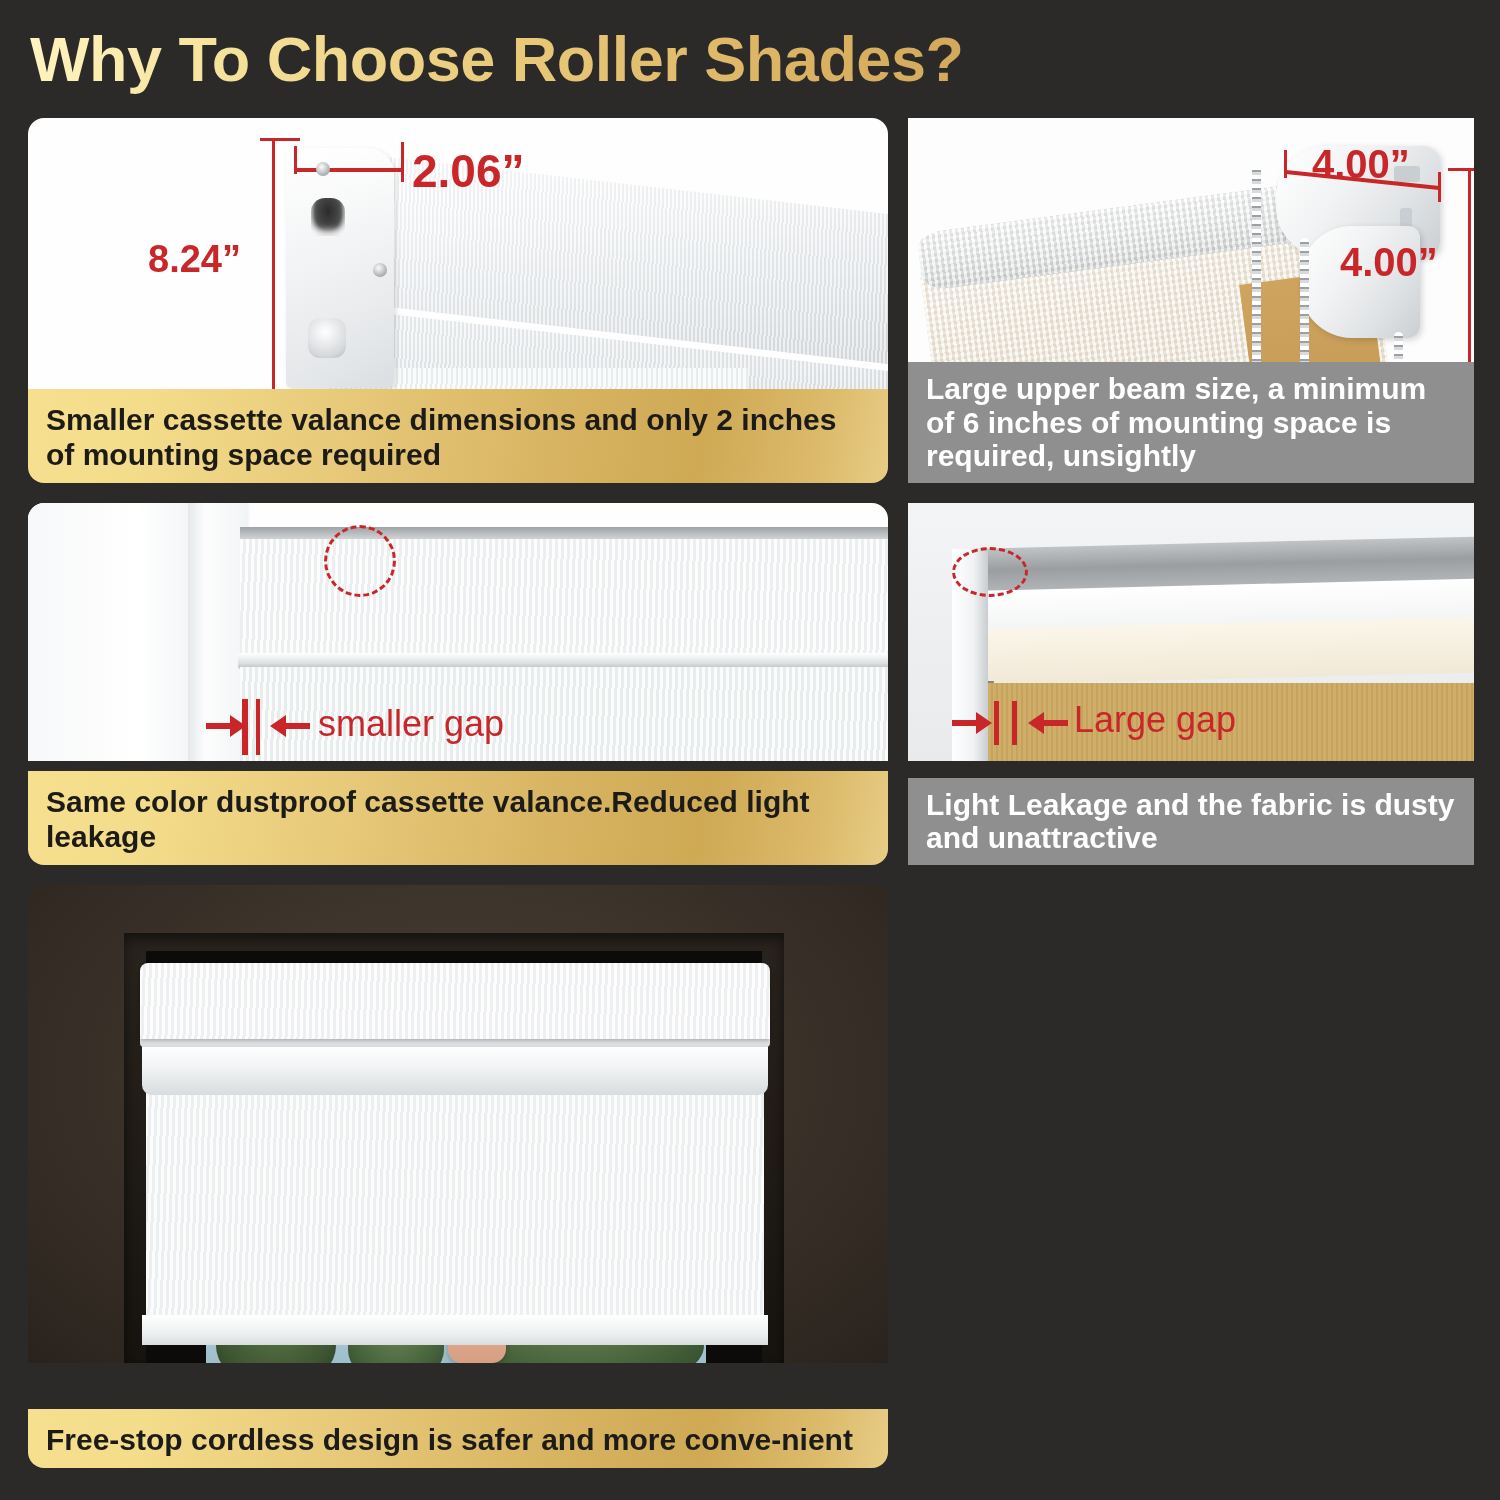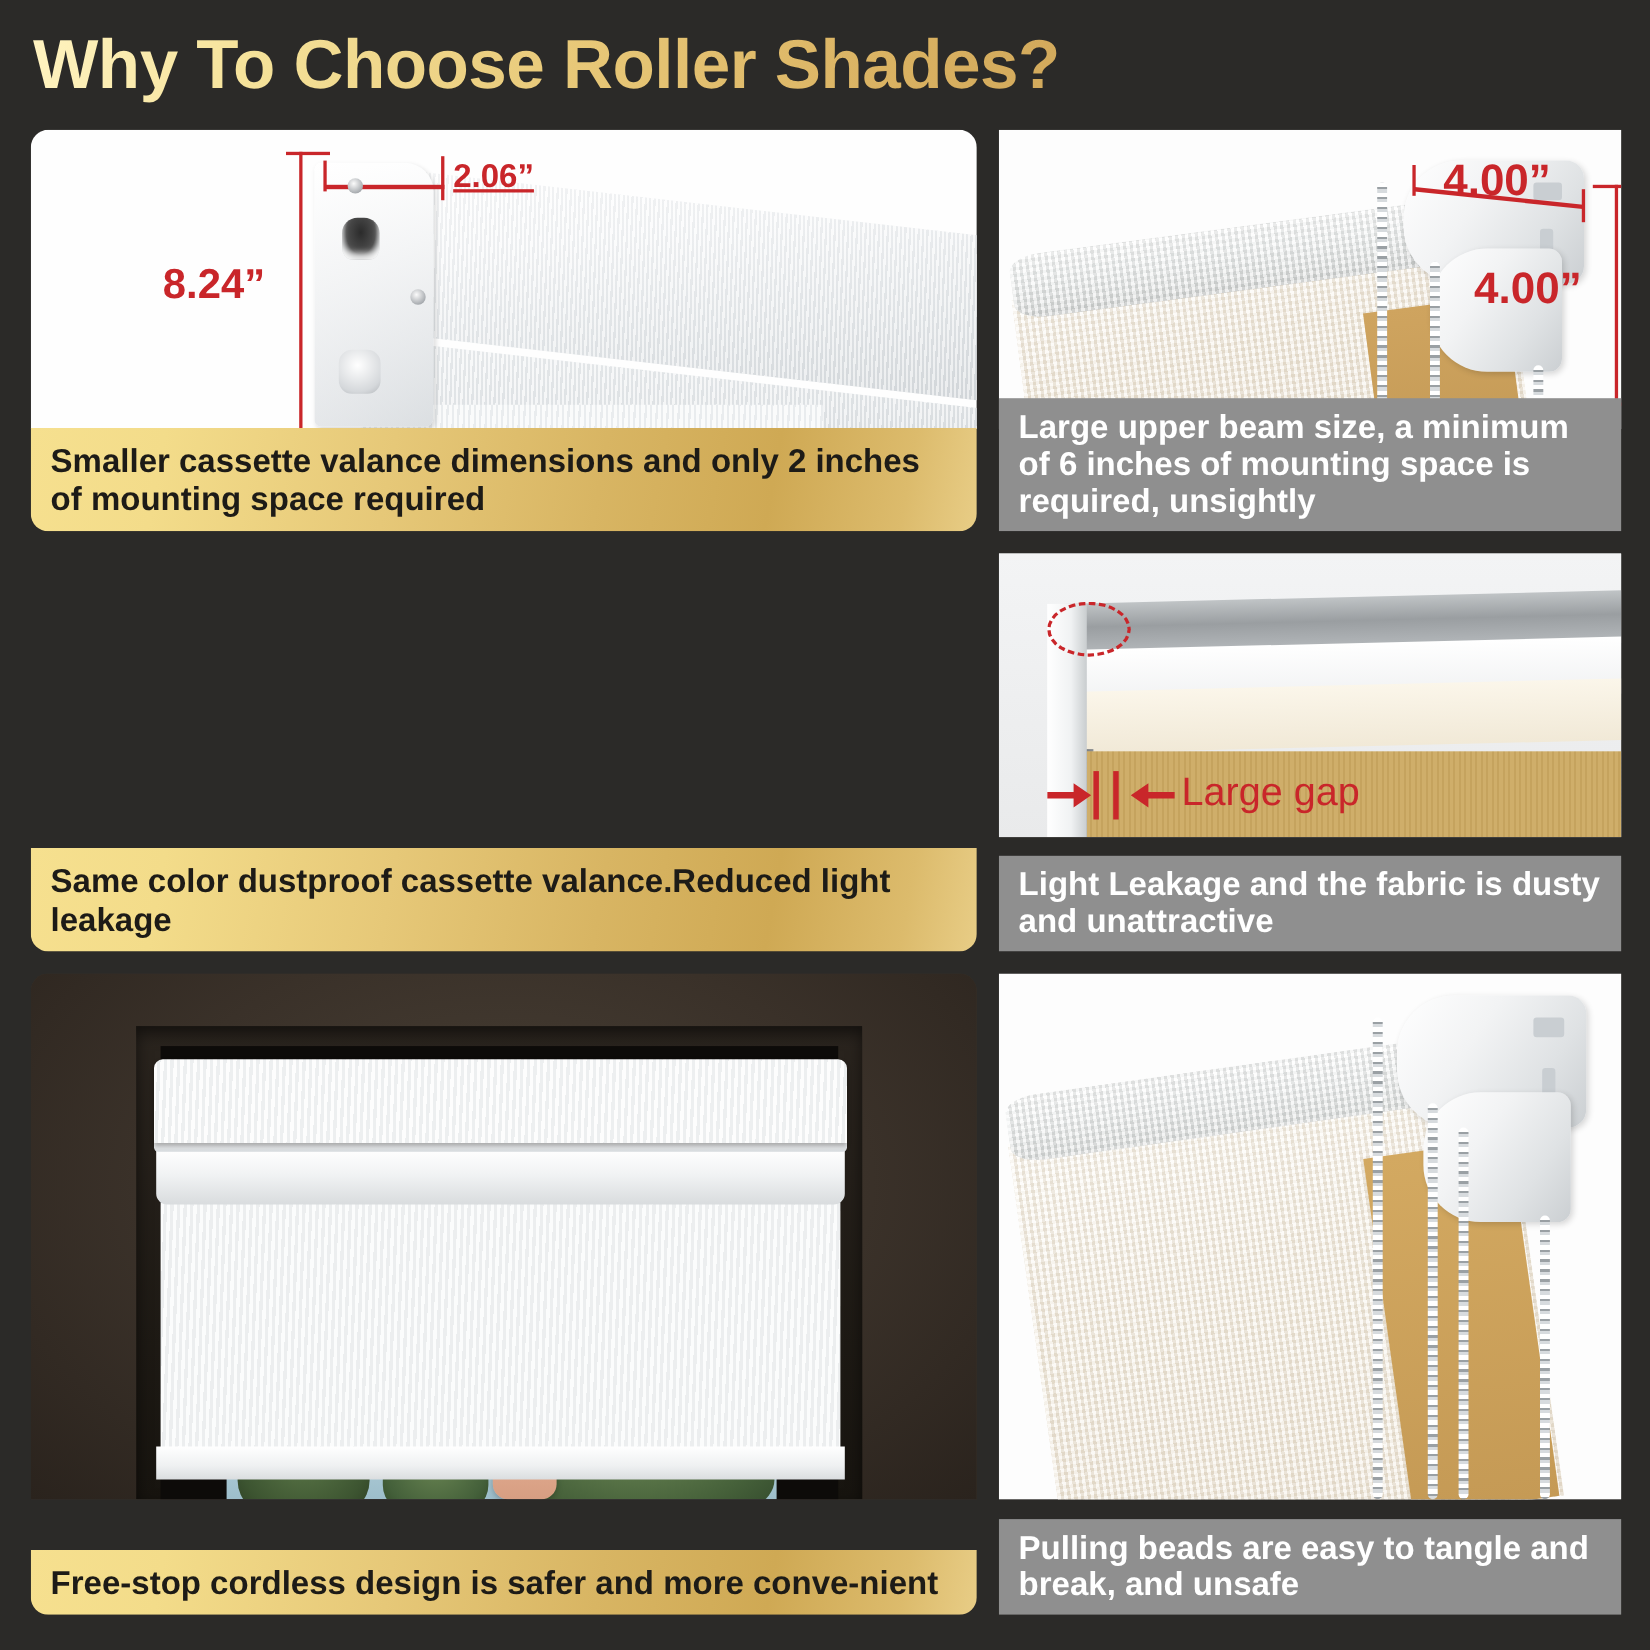--- a/index.html
+++ b/index.html
@@ -326,21 +326,21 @@
 
       <div class="cassette-face"></div>
       <div class="cassette-slot"></div>
       <div class="cassette-screw" style="left:288px; top:44px;"></div>
       <div class="cassette-screw" style="left:345px; top:145px;"></div>
       <div class="cassette-clip"></div>
 
       <div class="dim-line" style="left:268px; top:50px; width:108px; height:4px;"></div>
       <div class="dim-line" style="left:266px; top:28px; width:3px; height:28px;"></div>
       <div class="dim-line" style="left:373px; top:24px; width:3px; height:40px;"></div>
-      <div class="lbl-red" style="left:384px; top:26px; font-size:30px;text-decoration:underline;">2.06”</div>
+      <div class="lbl-red" style="left:384px; top:26px; font-size:46px;">2.06”</div>
 
       <div class="dim-line" style="left:244px; top:20px; width:3px; height:256px;"></div>
       <div class="dim-line" style="left:232px; top:20px; width:40px; height:3px;"></div>
 
       <div class="lbl-red" style="left:120px; top:120px; font-size:38px;">8.24”</div>
     </div>
     <div class="cap cap-gold">Smaller cassette valance dimensions and only 2 inches of mounting space required</div>
   </div>
 
   <div class="panel card-right p2">
@@ -367,20 +367,40 @@
 
       <div class="dim-line" style="left:560px; top:50px; width:3px; height:200px;"></div>
       <div class="dim-line" style="left:540px; top:50px; width:34px; height:3px;"></div>
       <div class="dim-line" style="left:534px; top:248px; width:40px; height:3px;"></div>
       <div class="lbl-red" style="left:432px; top:122px; font-size:40px;">4.00”</div>
     </div>
     <div class="cap cap-gray">Large upper beam size, a minimum of 6 inches of mounting space is required, unsightly</div>
   </div>
 
   <div class="panel card-left p3">
+    <div class="photo">
+      <div class="win-frame-out"></div>
+      <div class="win-frame-in"></div>
+      <div class="shade3-head"></div>
+      <div class="shade3-body"></div>
+      <div class="shade3-rail"></div>
+      <div class="shade3-lower"></div>
+
+      <div class="dash-circle" style="left:296px; top:22px; width:72px; height:72px;"></div>
+
+      <div class="dim-line" style="left:214px; top:196px; width:6px; height:56px;"></div>
+      <div class="dim-line" style="left:228px; top:196px; width:4px; height:56px;"></div>
+      <svg style="position:absolute; left:178px; top:210px;" width="40" height="26" viewBox="0 0 40 26">
+        <path d="M0 10 H24 V2 L40 13 L24 24 V16 H0 Z" fill="#c9262a"></path>
+      </svg>
+      <svg style="position:absolute; left:238px; top:210px;" width="44" height="26" viewBox="0 0 44 26">
+        <path d="M44 10 H20 V2 L4 13 L20 24 V16 H44 Z" fill="#c9262a"></path>
+      </svg>
+      <div class="lbl-red" style="left:290px; top:200px; font-size:36px; font-weight:normal;">smaller gap</div>
+    </div>
     <div class="cap cap-gold">Same color dustproof cassette valance.Reduced light leakage</div>
   </div>
 
   <div class="panel card-right p4">
     <div class="photo">
       <div class="p4wall"></div>
       <div class="p4topbar"></div>
       <div class="p4white"></div>
       <div class="p4cream"></div>
       <div class="p4gapdark"></div>
@@ -419,33 +439,14 @@
 
       <div class="shade5-fabric"></div>
       <div class="shade5-bottomrail"></div>
       <div class="shade5-roll"></div>
       <div class="shade5-lip"></div>
       <div class="shade5-cassette"></div>
     </div>
     <div class="cap cap-gold">Free-stop cordless design is safer and more conve-nient</div>
   </div>
 
-  <div class="panel card-right p6">
-    <div class="photo">
-      <div class="fabric6"></div>
-      <div class="fabric6b"></div>
-      <div class="tube6"></div>
-
-      <div class="bracket bracket-main" style="left:362px; top:20px; width:172px; height:120px;">
-        <div class="bracket-slot" style="left:124px; top:20px; width:28px; height:18px;"></div>
-        <div class="bracket-slot" style="left:132px; top:66px; width:12px; height:34px;"></div>
-      </div>
-      <div class="bracket bracket-low" style="left:386px; top:108px; width:134px; height:118px;"></div>
-
-      <div class="chain" style="left:340px; top:40px; height:438px;"></div>
-      <div class="chain" style="left:390px; top:118px; height:360px;"></div>
-      <div class="chain" style="left:418px; top:140px; height:338px;"></div>
-      <div class="chain" style="left:492px; top:220px; height:258px;"></div>
-    </div>
-    <div class="cap cap-gray">Pulling beads are easy to tangle and break, and unsafe</div>
-  </div>
 
 </div>
 
 </body></html>

